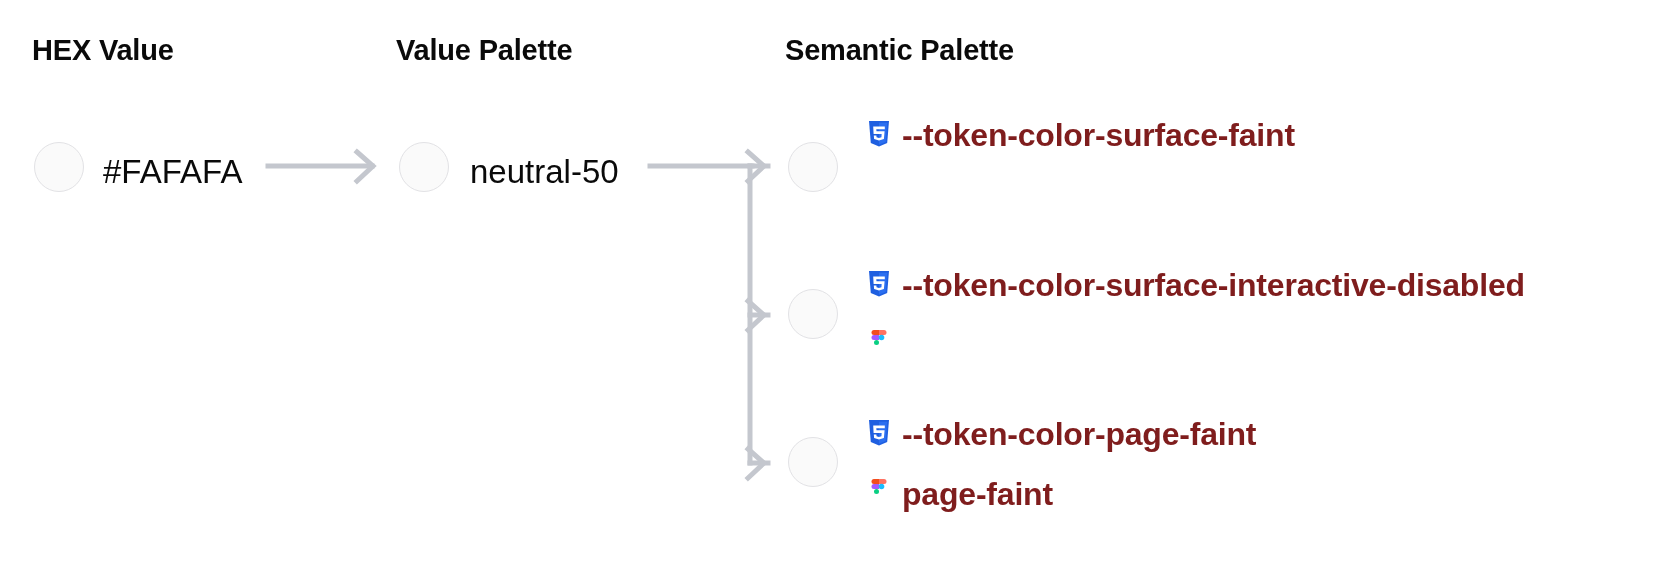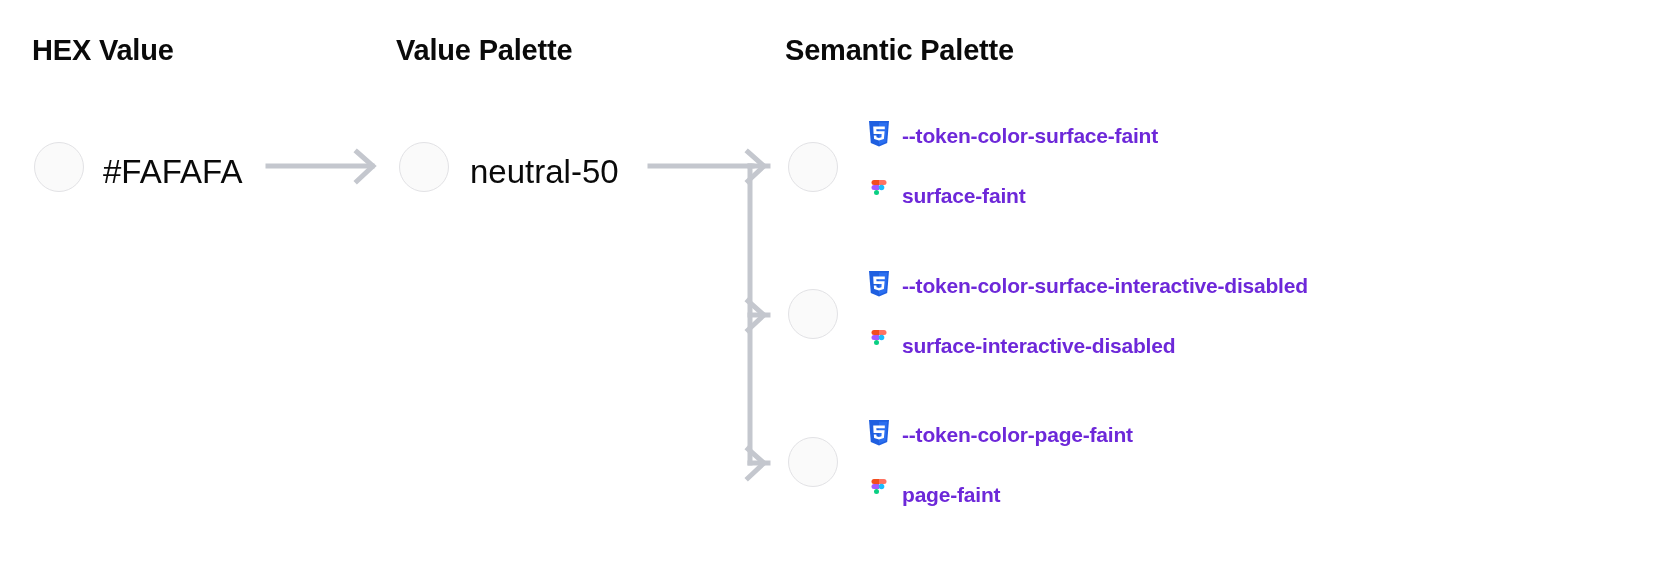--- a/index.html
+++ b/index.html
@@ -93,24 +93,24 @@
   }
   .token-line .icon-slot {
     width: 26px;
     height: 30px;
     flex: 0 0 26px;
     display: flex;
     align-items: center;
     justify-content: center;
   }
   .token-text {
-    font-size: 21px;
+    font-size: 32px;
     font-weight: 600;
     letter-spacing: -0.2px;
-    color: #6d28d9;
+    color: #7f1d1d;
     white-space: nowrap;
     line-height: 1;
   }
   .figma-line {
     margin-top: 16px;
   }
   .figma-line .token-text {
     font-weight: 600;
   }
 
@@ -162,78 +162,65 @@
   <div class="sem-row" id="sem-row-0">
     <div class="token-line">
       <span class="icon-slot">
         <svg width="24" height="28" viewBox="0 0 24 28">
           <path d="M2 0 L22 0 L20.2 22.1 L12 25.6 L3.8 22.1 Z" fill="#1F5FE0"></path>
           <path d="M12 1.8 L20.2 1.8 L18.7 20.9 L12 23.8 Z" fill="#2B6FF0"></path>
           <path d="M6.2 5.4 H17.8 V8.2 H9.3 L9.5 10.2 H17.6 L16.9 18.1 L12 19.6 L7.1 18.1 L6.8 14.6 H9.4 L9.55 16.3 L12 17.0 L14.45 16.3 L14.65 13.0 H6.6 Z" fill="#FFFFFF"></path>
         </svg>
       </span>
       <span class="token-text">--token-color-surface-faint</span>
+    </div>
+  </div>
+
+  <div class="sem-row" id="sem-row-1">
+    <div class="token-line">
+      <span class="icon-slot">
+        <svg width="24" height="28" viewBox="0 0 24 28">
+          <path d="M2 0 L22 0 L20.2 22.1 L12 25.6 L3.8 22.1 Z" fill="#1F5FE0"></path>
+          <path d="M12 1.8 L20.2 1.8 L18.7 20.9 L12 23.8 Z" fill="#2B6FF0"></path>
+          <path d="M6.2 5.4 H17.8 V8.2 H9.3 L9.5 10.2 H17.6 L16.9 18.1 L12 19.6 L7.1 18.1 L6.8 14.6 H9.4 L9.55 16.3 L12 17.0 L14.45 16.3 L14.65 13.0 H6.6 Z" fill="#FFFFFF"></path>
+        </svg>
+      </span>
+      <span class="token-text">--token-color-surface-interactive-disabled</span>
     </div>
     <div class="token-line figma-line">
       <span class="icon-slot">
         <svg width="20" height="30" viewBox="0 0 20 30">
           <path d="M5 0 h5 v5 h-5 a2.5 2.5 0 0 1 0 -5 z" fill="#F24E1E"></path>
           <path d="M10 0 h5 a2.5 2.5 0 0 1 0 5 h-5 z" fill="#FF7262"></path>
           <path d="M5 5 h5 v5 h-5 a2.5 2.5 0 0 1 0 -5 z" fill="#A259FF"></path>
           <circle cx="12.5" cy="7.5" r="2.8" fill="#1ABCFE"></circle>
           <path d="M7.5 10 a2.5 2.5 0 0 1 0 5 a2.5 2.5 0 0 1 0 -5 z" fill="#0ACF83"></path>
         </svg>
       </span>
-      <span class="token-text">surface-faint</span>
     </div>
   </div>
 
-  <div class="sem-row" id="sem-row-1">
+  <div class="sem-row" id="sem-row-2">
     <div class="token-line">
       <span class="icon-slot">
         <svg width="24" height="28" viewBox="0 0 24 28">
           <path d="M2 0 L22 0 L20.2 22.1 L12 25.6 L3.8 22.1 Z" fill="#1F5FE0"></path>
           <path d="M12 1.8 L20.2 1.8 L18.7 20.9 L12 23.8 Z" fill="#2B6FF0"></path>
           <path d="M6.2 5.4 H17.8 V8.2 H9.3 L9.5 10.2 H17.6 L16.9 18.1 L12 19.6 L7.1 18.1 L6.8 14.6 H9.4 L9.55 16.3 L12 17.0 L14.45 16.3 L14.65 13.0 H6.6 Z" fill="#FFFFFF"></path>
         </svg>
       </span>
-      <span class="token-text">--token-color-surface-interactive-disabled</span>
+      <span class="token-text">--token-color-page-faint</span>
     </div>
     <div class="token-line figma-line">
       <span class="icon-slot">
         <svg width="20" height="30" viewBox="0 0 20 30">
           <path d="M5 0 h5 v5 h-5 a2.5 2.5 0 0 1 0 -5 z" fill="#F24E1E"></path>
           <path d="M10 0 h5 a2.5 2.5 0 0 1 0 5 h-5 z" fill="#FF7262"></path>
           <path d="M5 5 h5 v5 h-5 a2.5 2.5 0 0 1 0 -5 z" fill="#A259FF"></path>
           <circle cx="12.5" cy="7.5" r="2.8" fill="#1ABCFE"></circle>
           <path d="M7.5 10 a2.5 2.5 0 0 1 0 5 a2.5 2.5 0 0 1 0 -5 z" fill="#0ACF83"></path>
         </svg>
       </span>
-      <span class="token-text">surface-interactive-disabled</span>
+      <span class="token-text">page-faint</span>
     </div>
   </div>
 
-  <div class="sem-row" id="sem-row-2">
-    <div class="token-line">
-      <span class="icon-slot">
-        <svg width="24" height="28" viewBox="0 0 24 28">
-          <path d="M2 0 L22 0 L20.2 22.1 L12 25.6 L3.8 22.1 Z" fill="#1F5FE0"></path>
-          <path d="M12 1.8 L20.2 1.8 L18.7 20.9 L12 23.8 Z" fill="#2B6FF0"></path>
-          <path d="M6.2 5.4 H17.8 V8.2 H9.3 L9.5 10.2 H17.6 L16.9 18.1 L12 19.6 L7.1 18.1 L6.8 14.6 H9.4 L9.55 16.3 L12 17.0 L14.45 16.3 L14.65 13.0 H6.6 Z" fill="#FFFFFF"></path>
-        </svg>
-      </span>
-      <span class="token-text">--token-color-page-faint</span>
-    </div>
-    <div class="token-line figma-line">
-      <span class="icon-slot">
-        <svg width="20" height="30" viewBox="0 0 20 30">
-          <path d="M5 0 h5 v5 h-5 a2.5 2.5 0 0 1 0 -5 z" fill="#F24E1E"></path>
-          <path d="M10 0 h5 a2.5 2.5 0 0 1 0 5 h-5 z" fill="#FF7262"></path>
-          <path d="M5 5 h5 v5 h-5 a2.5 2.5 0 0 1 0 -5 z" fill="#A259FF"></path>
-          <circle cx="12.5" cy="7.5" r="2.8" fill="#1ABCFE"></circle>
-          <path d="M7.5 10 a2.5 2.5 0 0 1 0 5 a2.5 2.5 0 0 1 0 -5 z" fill="#0ACF83"></path>
-        </svg>
-      </span>
-      <span class="token-text">page-faint</span>
-    </div>
-  </div>
-
 </div>
 
 </body></html>

